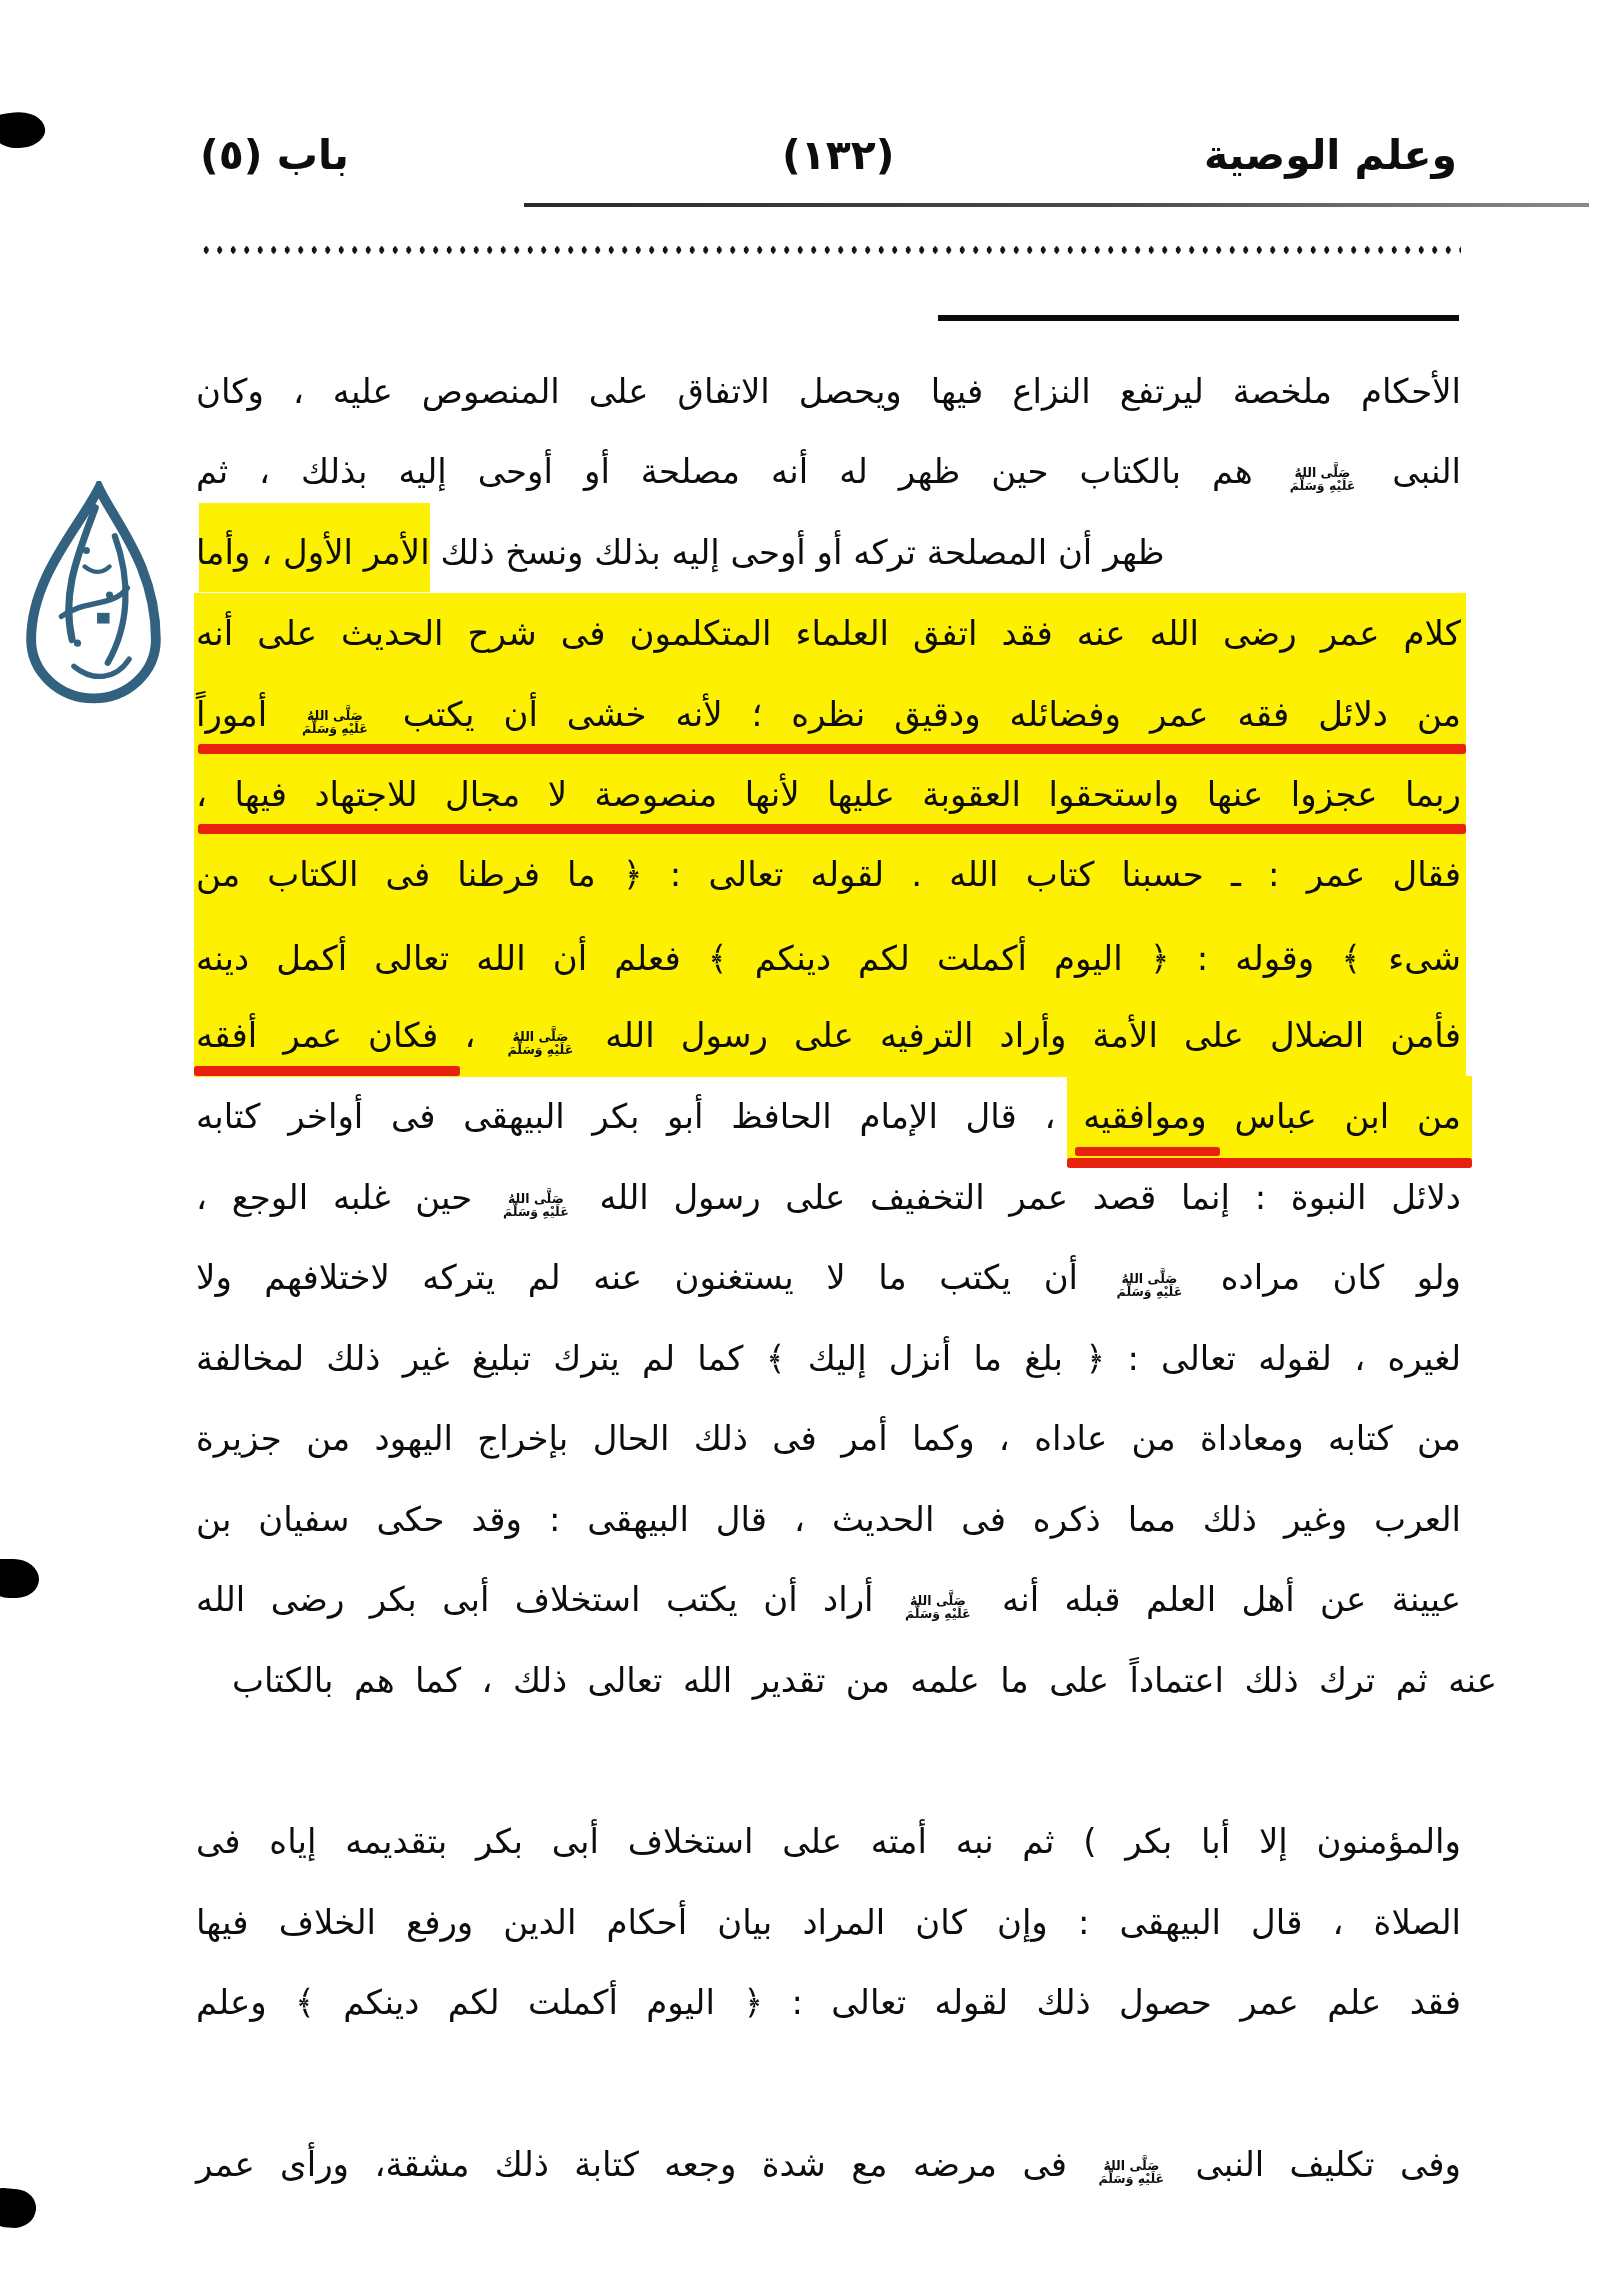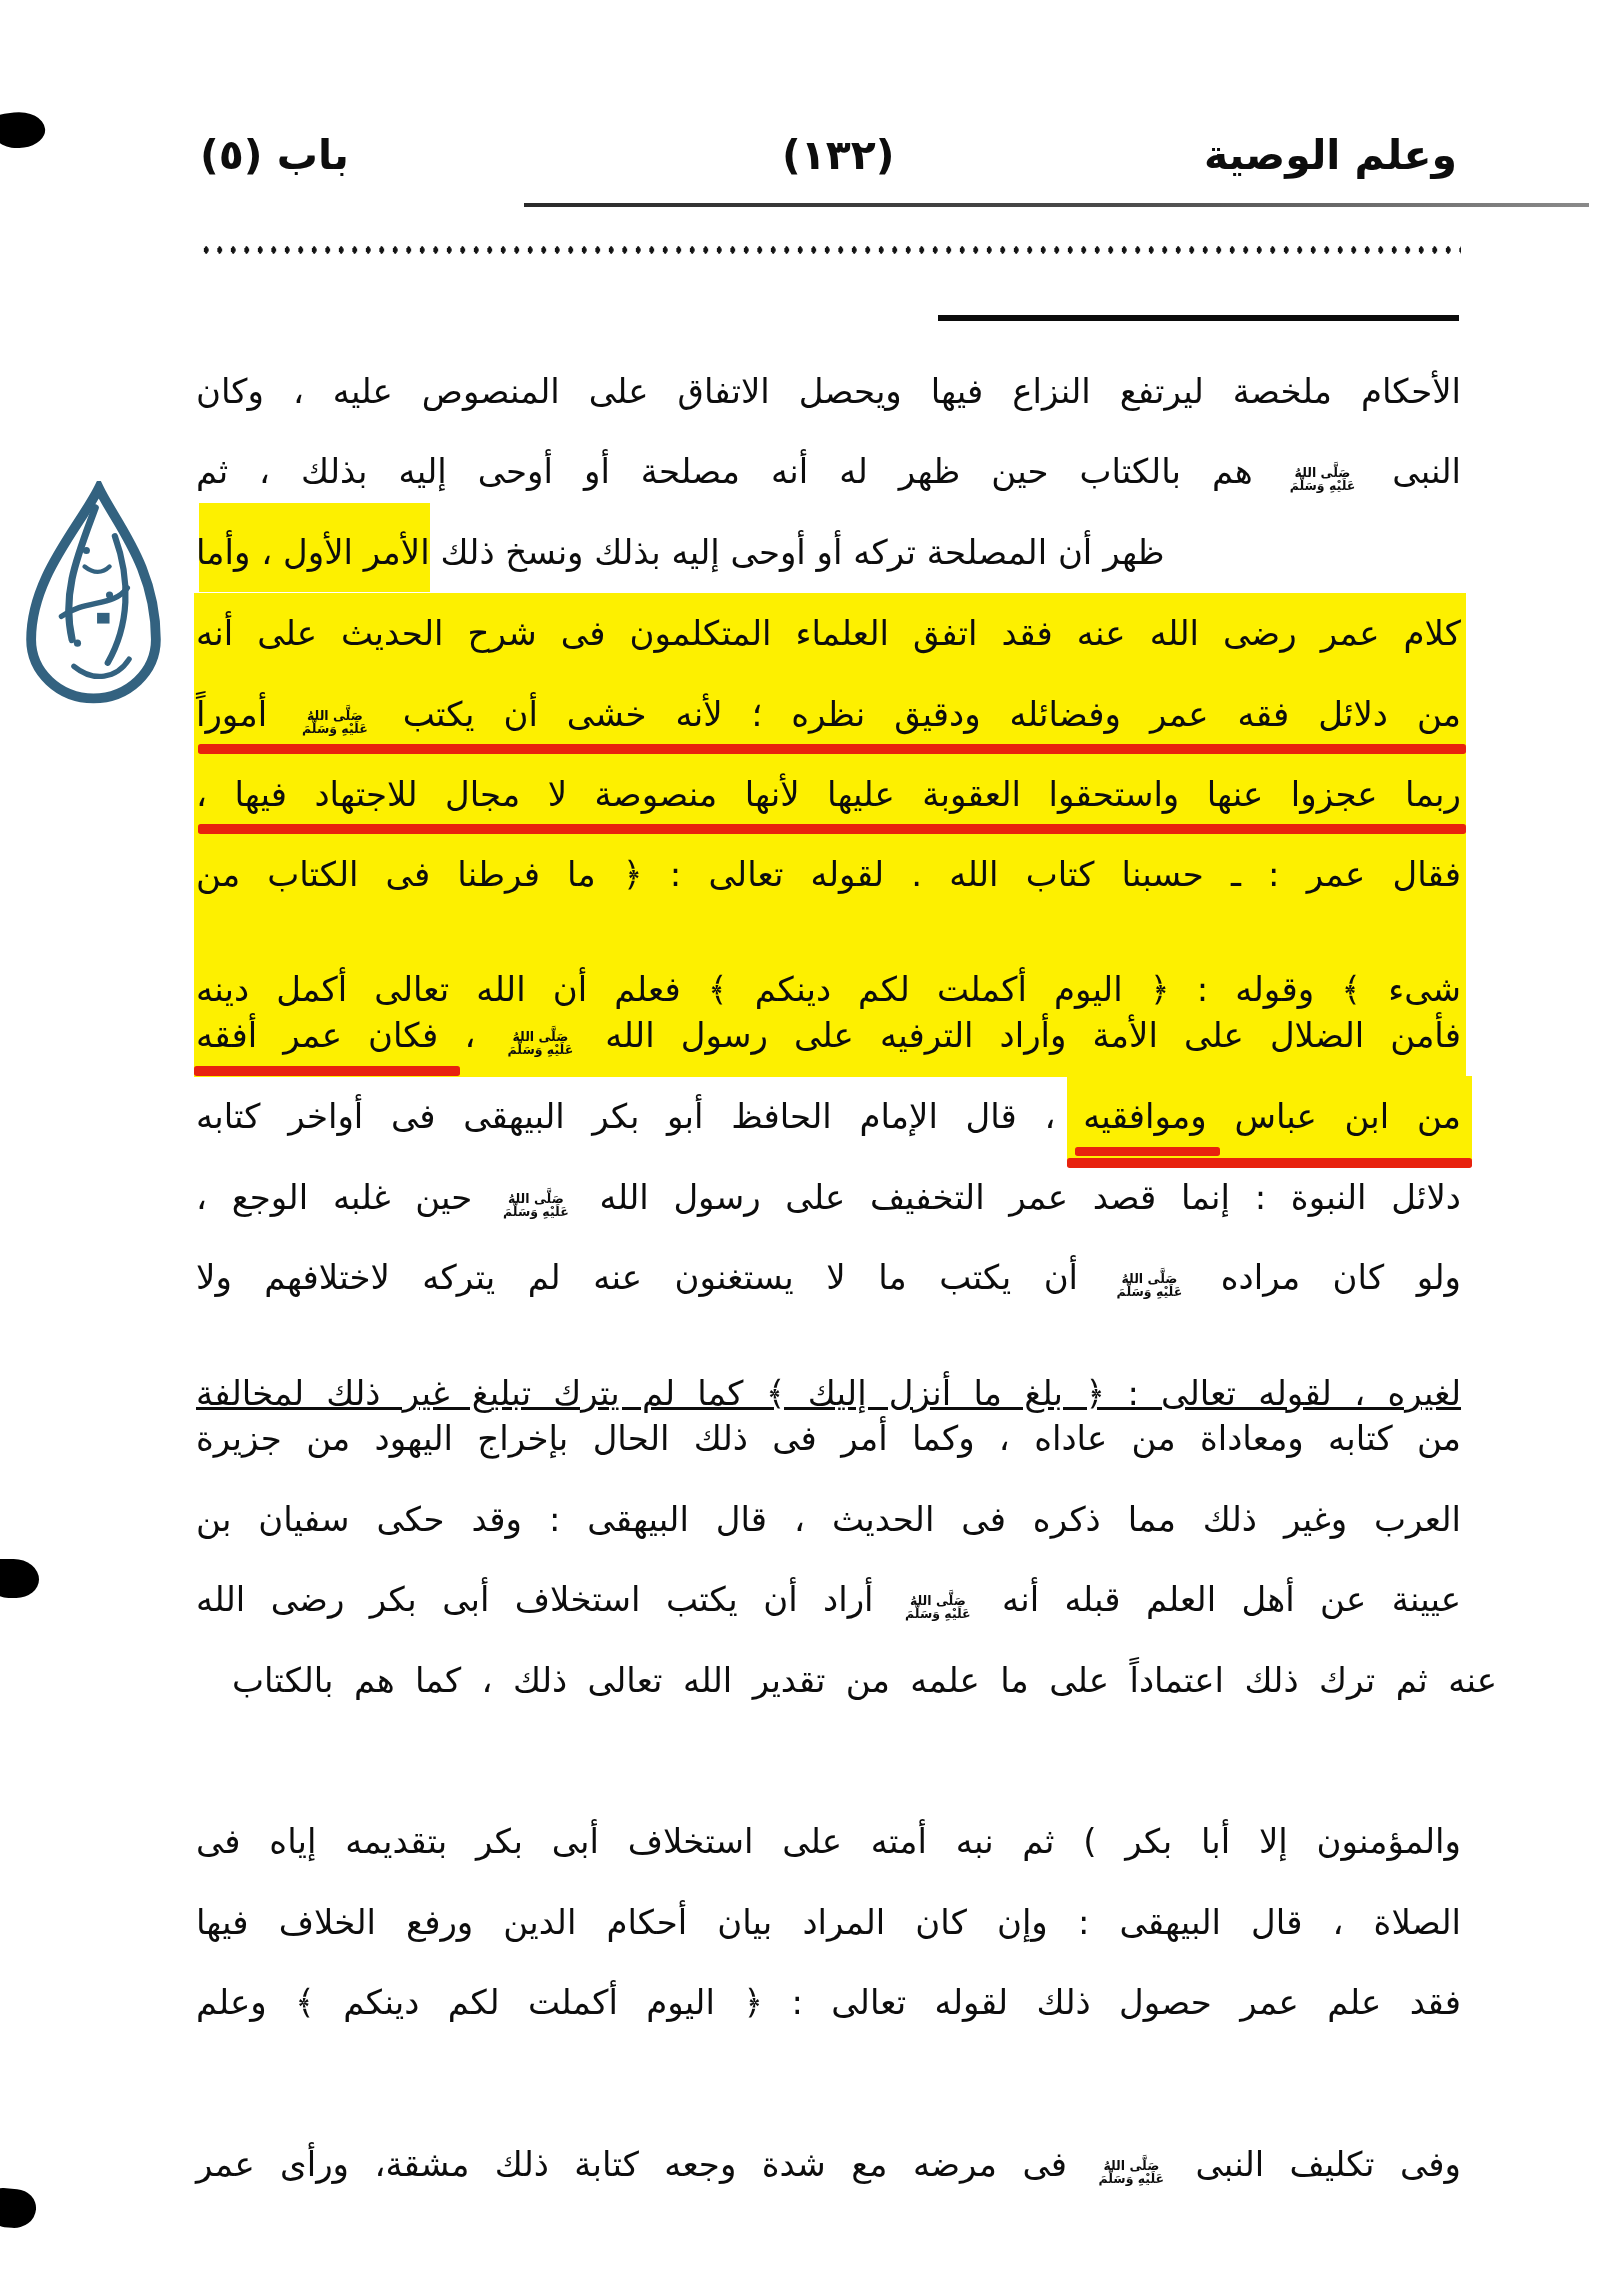--- a/index.html
+++ b/index.html
@@ -102,26 +102,26 @@
   <div class="redline r5"></div>
 
   <div class="textcol">
       <div class="bline" style="top: 351px;">الأحكام ملخصة ليرتفع النزاع فيها ويحصل الاتفاق على المنصوص عليه ، وكان</div>
       <div class="bline" style="top: 431px;">النبى <span class="saw"><div>صَلَّى اللهُ</div><div>عَلَيْهِ وَسَلَّمَ</div></span> هم بالكتاب حين ظهر له أنه مصلحة أو أوحى إليه بذلك ، ثم</div>
       <div class="bline natural" style="top: 512px;">ظهر أن المصلحة تركه أو أوحى إليه بذلك ونسخ ذلك الأمر الأول ، وأما</div>
       <div class="bline" style="top: 593px;">كلام عمر رضى الله عنه فقد اتفق العلماء المتكلمون فى شرح الحديث على أنه</div>
       <div class="bline" style="top: 674px;">من دلائل فقه عمر وفضائله ودقيق نظره ؛ لأنه خشى أن يكتب <span class="saw"><div>صَلَّى اللهُ</div><div>عَلَيْهِ وَسَلَّمَ</div></span> أموراً</div>
       <div class="bline" style="top: 754px;">ربما عجزوا عنها واستحقوا العقوبة عليها لأنها منصوصة لا مجال للاجتهاد فيها ،</div>
       <div class="bline" style="top: 834px;">فقال عمر : ـ حسبنا كتاب الله . لقوله تعالى : ﴿ ما فرطنا فى الكتاب من</div>
-      <div class="bline" style="top: 949px;">شىء ﴾ وقوله : ﴿ اليوم أكملت لكم دينكم ﴾ فعلم أن الله تعالى أكمل دينه</div>
+      <div class="bline" style="top: 918px;">شىء ﴾ وقوله : ﴿ اليوم أكملت لكم دينكم ﴾ فعلم أن الله تعالى أكمل دينه</div>
       <div class="bline" style="top: 995px;">فأمن الضلال على الأمة وأراد الترفيه على رسول الله <span class="saw"><div>صَلَّى اللهُ</div><div>عَلَيْهِ وَسَلَّمَ</div></span> ، فكان عمر أفقه</div>
       <div class="bline" style="top: 1076px;">من ابن عباس وموافقيه ، قال الإمام الحافظ أبو بكر البيهقى فى أواخر كتابه</div>
       <div class="bline" style="top: 1157px;">دلائل النبوة : إنما قصد عمر التخفيف على رسول الله <span class="saw"><div>صَلَّى اللهُ</div><div>عَلَيْهِ وَسَلَّمَ</div></span> حين غلبه الوجع ،</div>
       <div class="bline" style="top: 1237px;">ولو كان مراده <span class="saw"><div>صَلَّى اللهُ</div><div>عَلَيْهِ وَسَلَّمَ</div></span> أن يكتب ما لا يستغنون عنه لم يتركه لاختلافهم ولا</div>
-      <div class="bline" style="top: 1353px; text-decoration: underline;">لغيره ، لقوله تعالى : ﴿ بلغ ما أنزل إليك ﴾ كما لم يترك تبليغ غير ذلك لمخالفة</div>
+      <div class="bline" style="top: 1318px;">لغيره ، لقوله تعالى : ﴿ بلغ ما أنزل إليك ﴾ كما لم يترك تبليغ غير ذلك لمخالفة</div>
       <div class="bline" style="top: 1398px;">من كتابه ومعاداة من عاداه ، وكما أمر فى ذلك الحال بإخراج اليهود من جزيرة</div>
       <div class="bline" style="top: 1479px;">العرب وغير ذلك مما ذكره فى الحديث ، قال البيهقى : وقد حكى سفيان بن</div>
       <div class="bline" style="top: 1559px;">عيينة عن أهل العلم قبله أنه <span class="saw"><div>صَلَّى اللهُ</div><div>عَلَيْهِ وَسَلَّمَ</div></span> أراد أن يكتب استخلاف أبى بكر رضى الله</div>
       <div class="bline" style="top: 1640px; margin-left: 36px;">عنه ثم ترك ذلك اعتماداً على ما علمه من تقدير الله تعالى ذلك ، كما هم بالكتاب</div>
       <div class="bline" style="top: 1801px;">والمؤمنون إلا أبا بكر ) ثم نبه أمته على استخلاف أبى بكر بتقديمه إياه فى</div>
       <div class="bline" style="top: 1882px;">الصلاة ، قال البيهقى : وإن كان المراد بيان أحكام الدين ورفع الخلاف فيها</div>
       <div class="bline" style="top: 1962px;">فقد علم عمر حصول ذلك لقوله تعالى : ﴿ اليوم أكملت لكم دينكم ﴾ وعلم</div>
       <div class="bline" style="top: 2124px;">وفى تكليف النبى <span class="saw"><div>صَلَّى اللهُ</div><div>عَلَيْهِ وَسَلَّمَ</div></span> فى مرضه مع شدة وجعه كتابة ذلك مشقة، ورأى عمر</div>
     </div>
 

